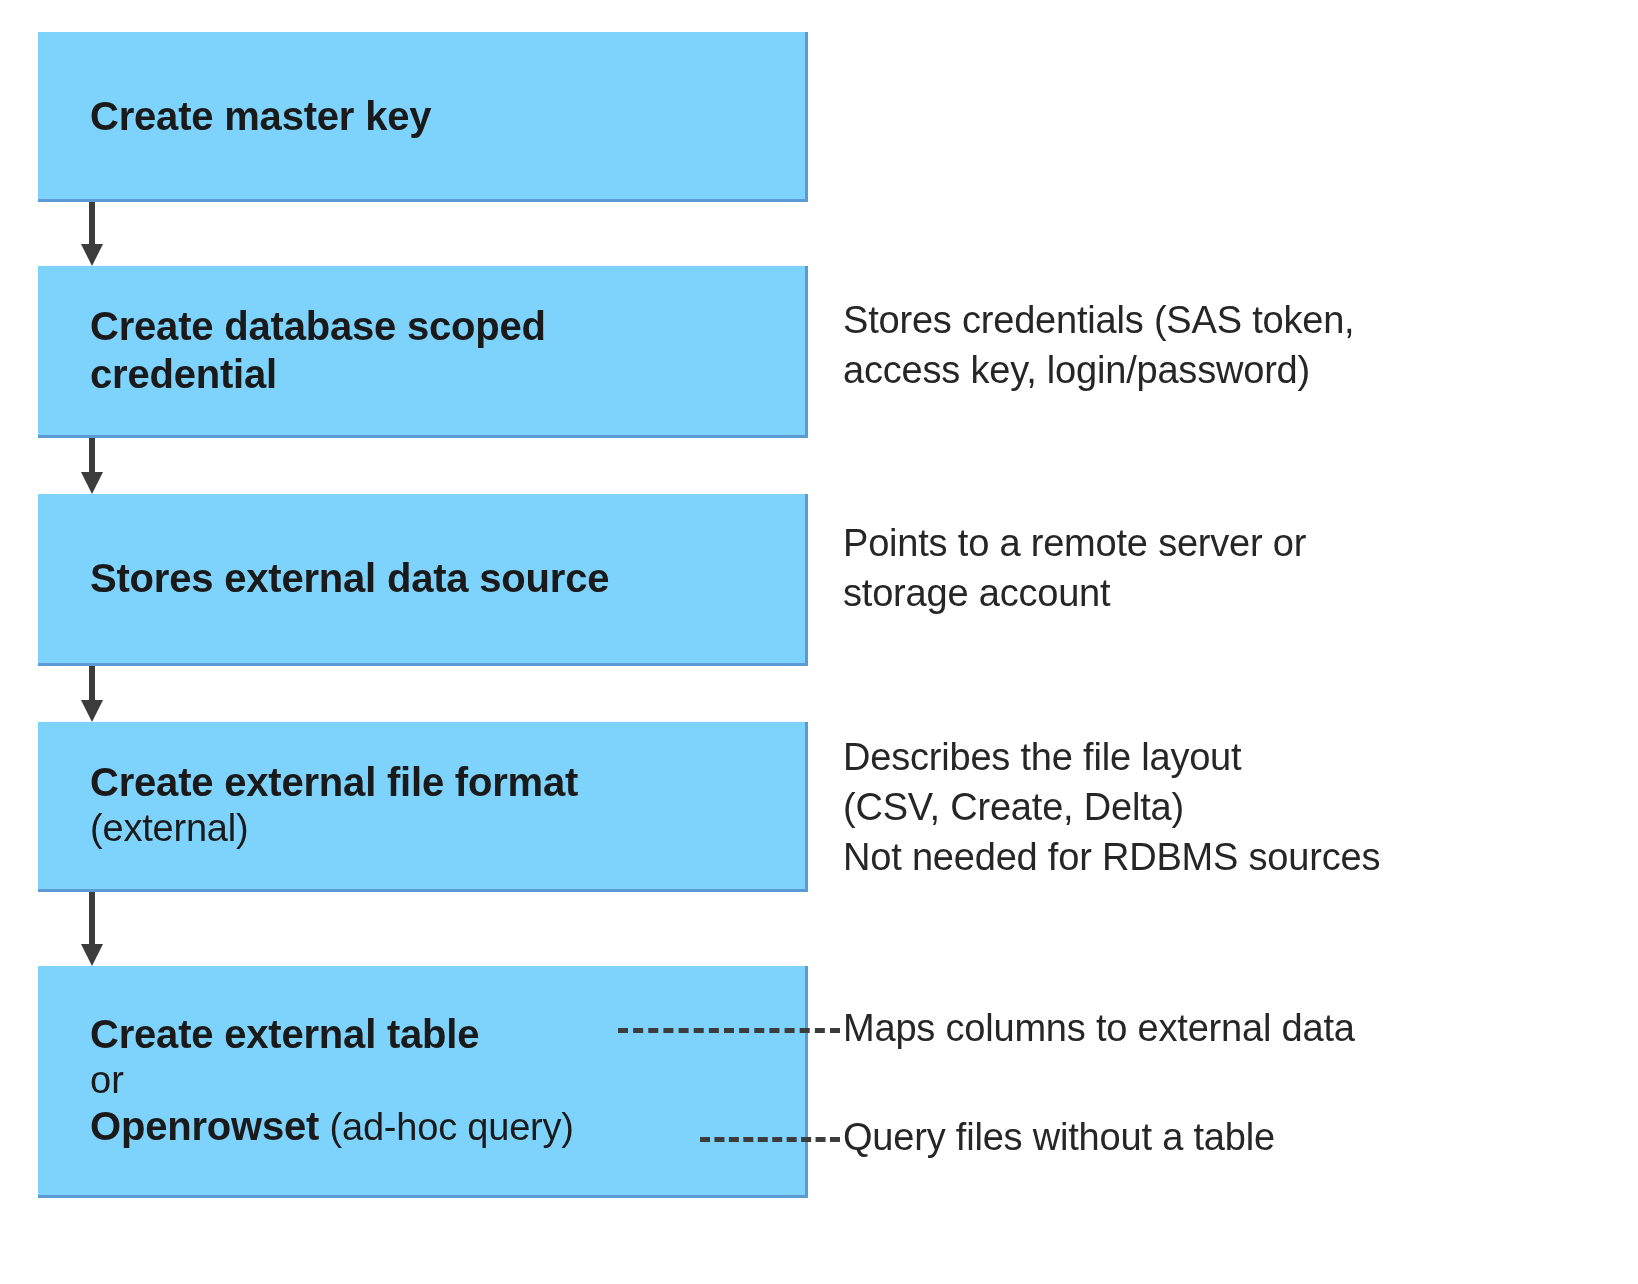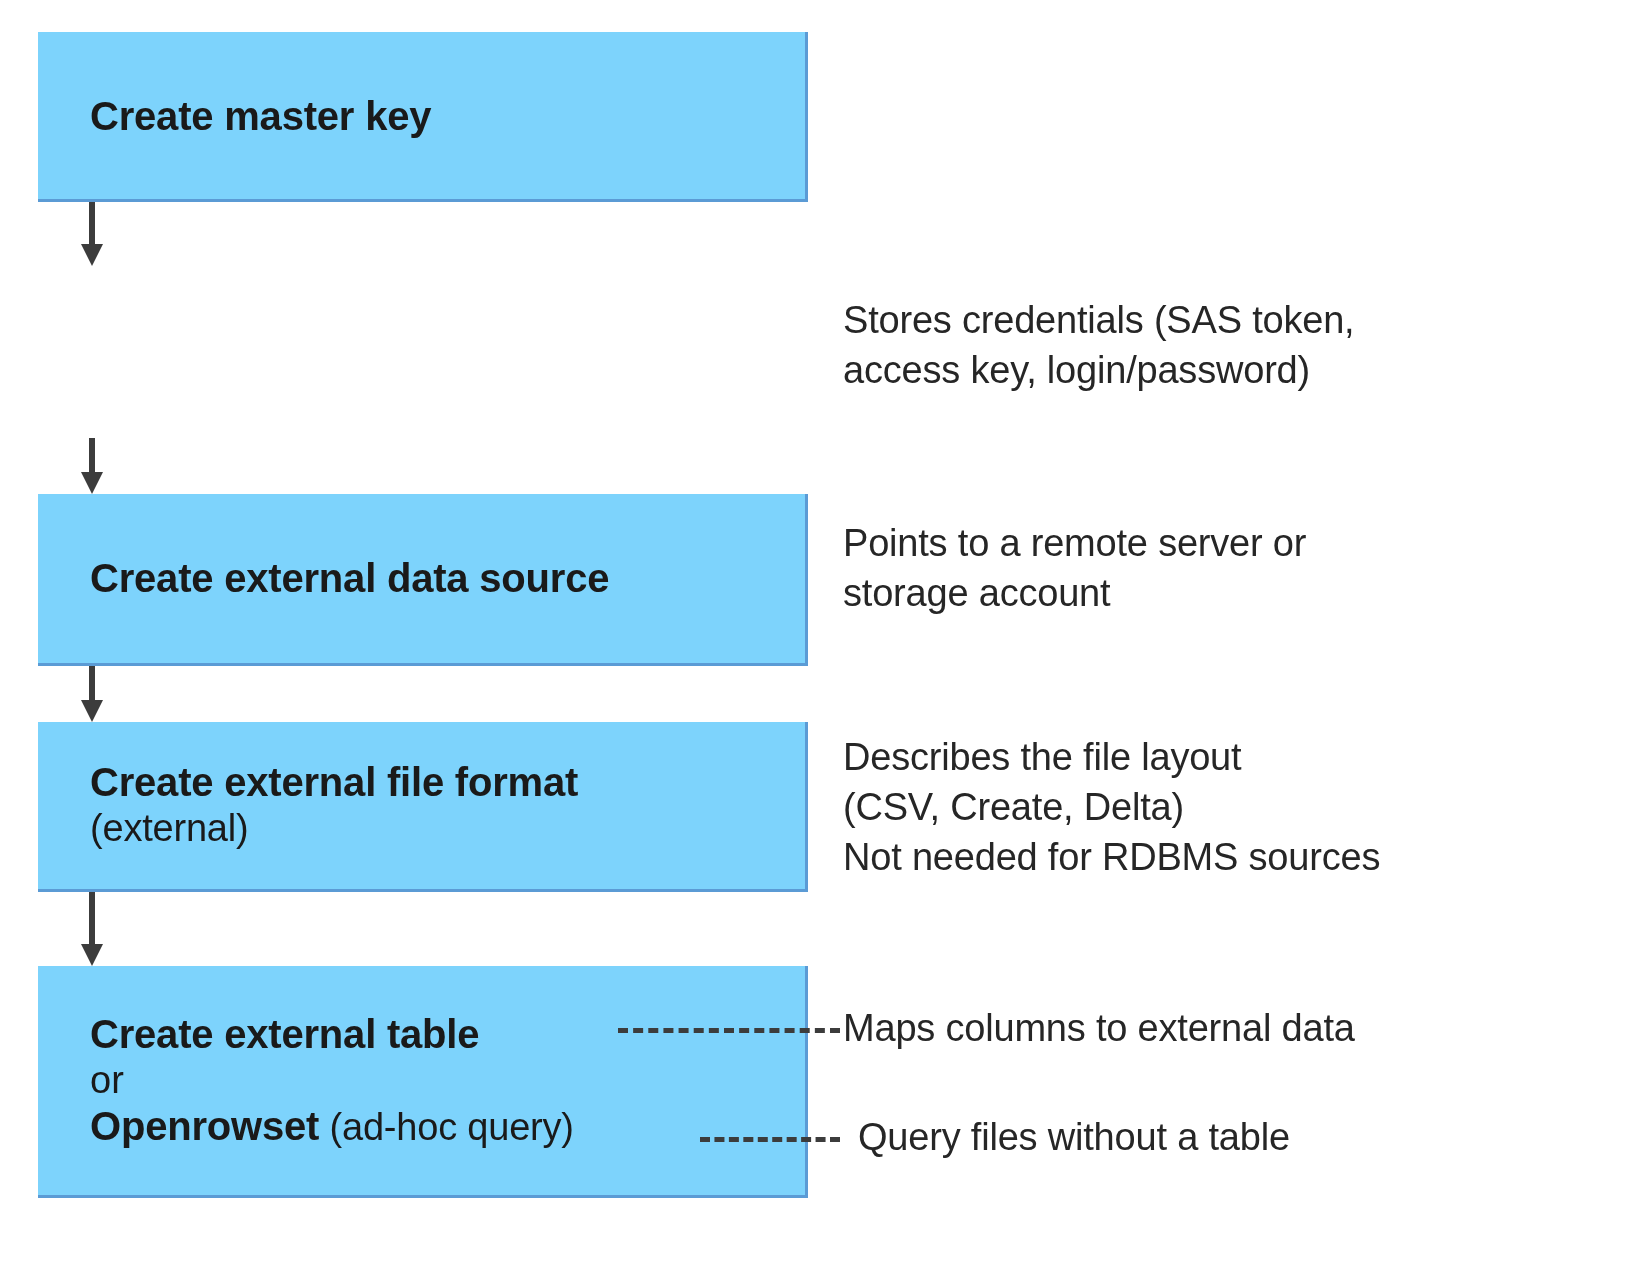--- a/index.html
+++ b/index.html
@@ -114,21 +114,21 @@
     line-height: 1.32;
     color: #262626;
     letter-spacing: -0.2px;
     white-space: pre-line;
   }
   #note-master-key     { top: 62px; }
   #note-scoped-cred    { top: 295px; }
   #note-data-source    { top: 518px; }
   #note-file-format    { top: 732px; }
   #note-external-table { top: 1003px; }
-  #note-openrowset     { top: 1112px; margin-left: 15px; }
+  #note-openrowset     { top: 1112px; }
 
   
   .dashed-leader {
     position: absolute;
     height: 0;
     border-top: 5px dashed #3c3c3c;
   }
   #leader-external-table { left: 618px; top: 1028px; width: 222px; }
   #leader-openrowset     { left: 700px; top: 1137px; width: 140px; }
 
@@ -158,30 +158,34 @@
 
   <div class="step-box" id="box-master-key">
     <div class="step-title">Create master key</div>
   </div>
 
   <div class="arrow" id="arrow-1">
     <div class="shaft"></div>
     <div class="head"></div>
   </div>
 
+  <div class="step-box" id="box-scoped-cred">
+    <div class="step-title" style="white-space: pre-line;">Create database scoped
+credential</div>
+  </div>
   <div class="annotation" id="note-scoped-cred" style="white-space: pre-line;">Stores credentials (SAS token,
 access key, login/password)</div>
 
   <div class="arrow" id="arrow-2">
     <div class="shaft"></div>
     <div class="head"></div>
   </div>
 
   <div class="step-box" id="box-data-source">
-    <div class="step-title">Create external data source</div>
+    <div class="step-title">Stores external data source</div>
   </div>
   <div class="annotation" id="note-data-source" style="white-space: pre-line;">Points to a remote server or
 storage account</div>
 
   <div class="arrow" id="arrow-3">
     <div class="shaft"></div>
     <div class="head"></div>
   </div>
 
   <div class="step-box" id="box-file-format">

